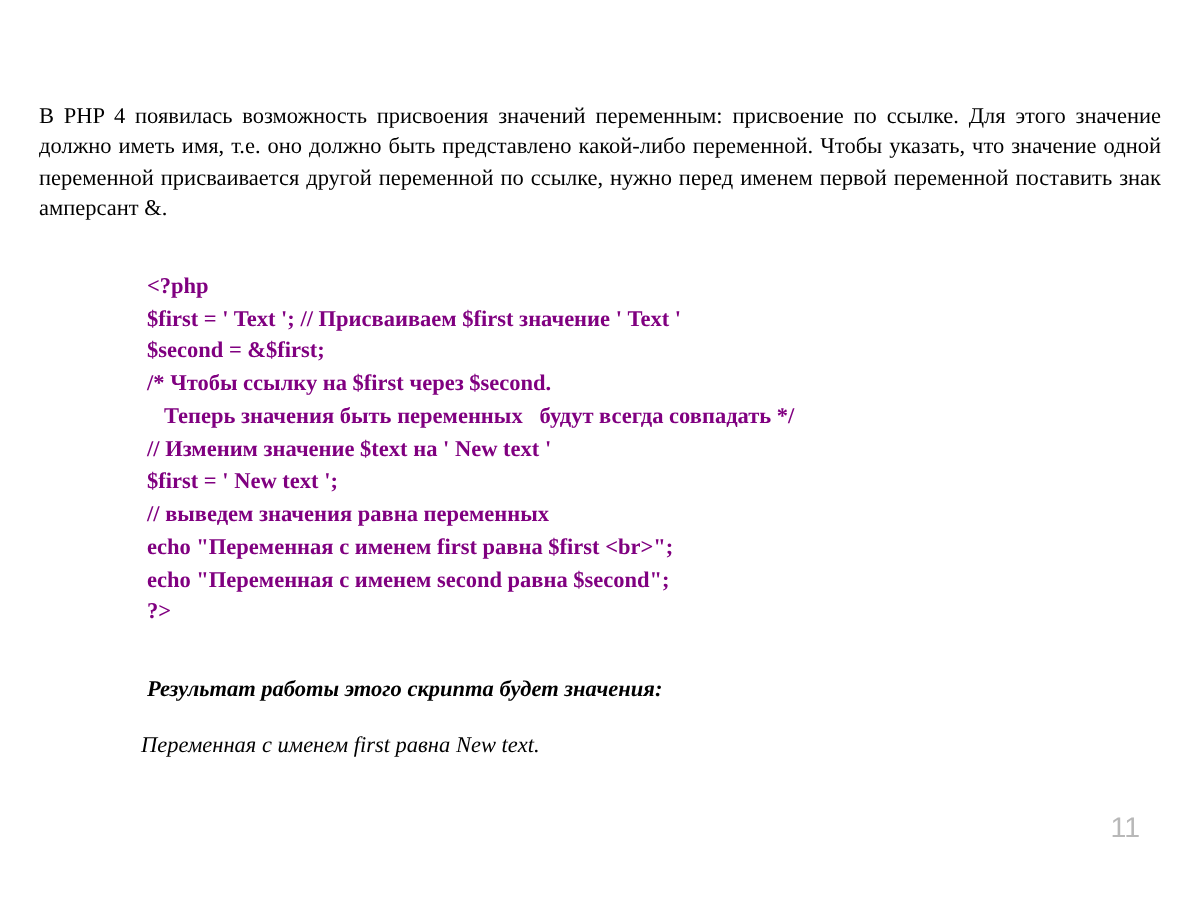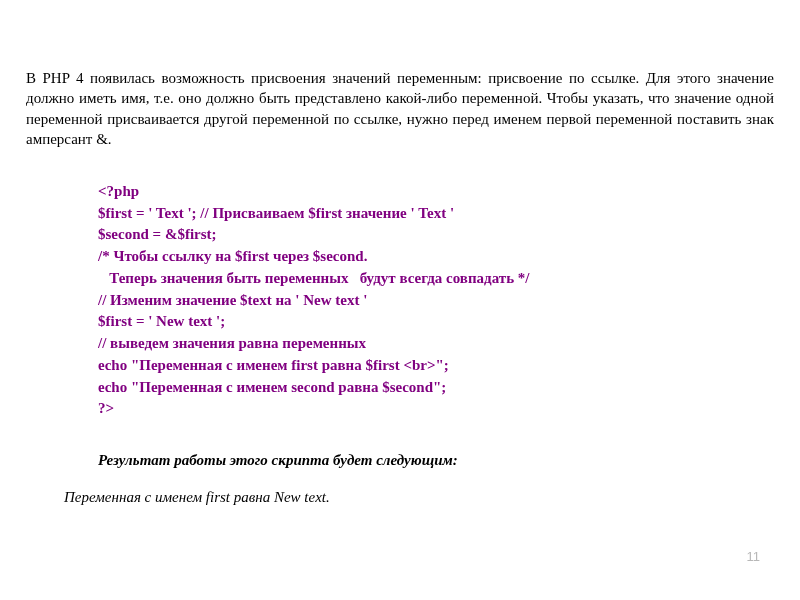--- a/index.html
+++ b/index.html
@@ -32,32 +32,32 @@
   }
   .result {
     margin-left: 72px;
     margin-top: 30px;
     font-style: italic;
     font-weight: bold;
     font-size: 15px;
     line-height: 1.4;
   }
   .result-lines {
-    margin-left: 38px;
+    margin-left: 68px;
     margin-top: 16px;
     font-style: italic;
     font-size: 15px;
     line-height: 1.4;
   }
   .page-num {
     position: absolute;
     right: 40px;
     bottom: 36px;
     color: #b8b8b8;
-    font-size: 13px;
+    font-size: 19px;
     font-family: Arial, sans-serif;
   }
 </style>
 </head>
 <body>
 
 <div class="page">
 
   <div class="intro">В PHP 4 появилась возможность присвоения значений переменным: присвоение по ссылке. Для этого значение должно иметь имя, т.е. оно должно быть представлено какой-либо переменной. Чтобы указать, что значение одной переменной присваивается другой переменной по ссылке, нужно перед именем первой переменной поставить знак амперсант &amp;.</div>
 
@@ -67,21 +67,21 @@
 <span>$second = &amp;$first;</span>
 <span>/* Чтобы ссылку на $first через $second.</span>
 <span>   Теперь значения быть переменных   будут всегда совпадать */</span>
 <span>// Изменим значение $text на ' New text '</span>
 <span>$first = ' New text ';</span>
 <span>// выведем значения равна переменных</span>
 <span>echo "Переменная с именем first равна $first &lt;br&gt;";</span>
 <span>echo "Переменная с именем second равна $second";</span>
 <span>?&gt;</span></div>
 
-  <div class="result">Результат работы этого скрипта будет следующим:</div>
+  <div class="result">Результат работы этого скрипта будет значения:</div>
 
   <div class="result-lines">
     <div>Переменная с именем first равна New text.</div>
   </div>
 
 </div>
 
 <div class="page-num">11</div>
 
 </body></html>

